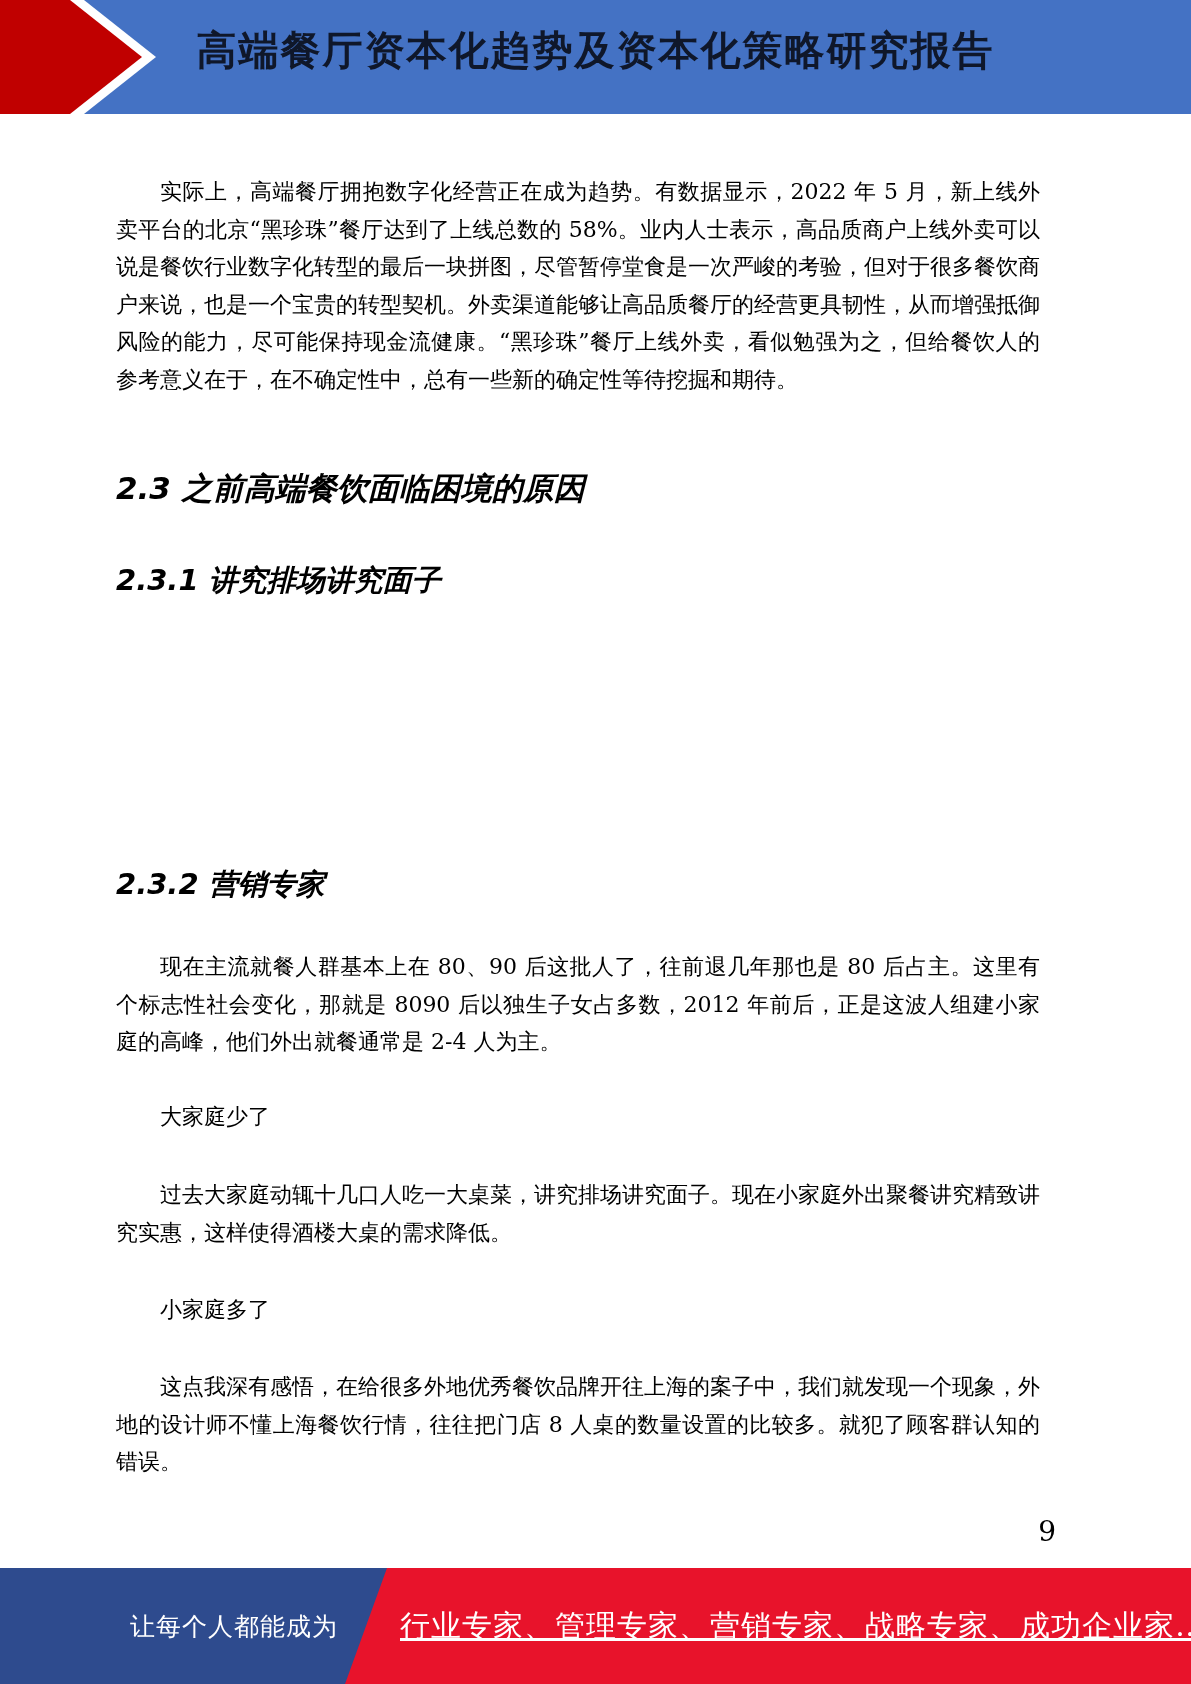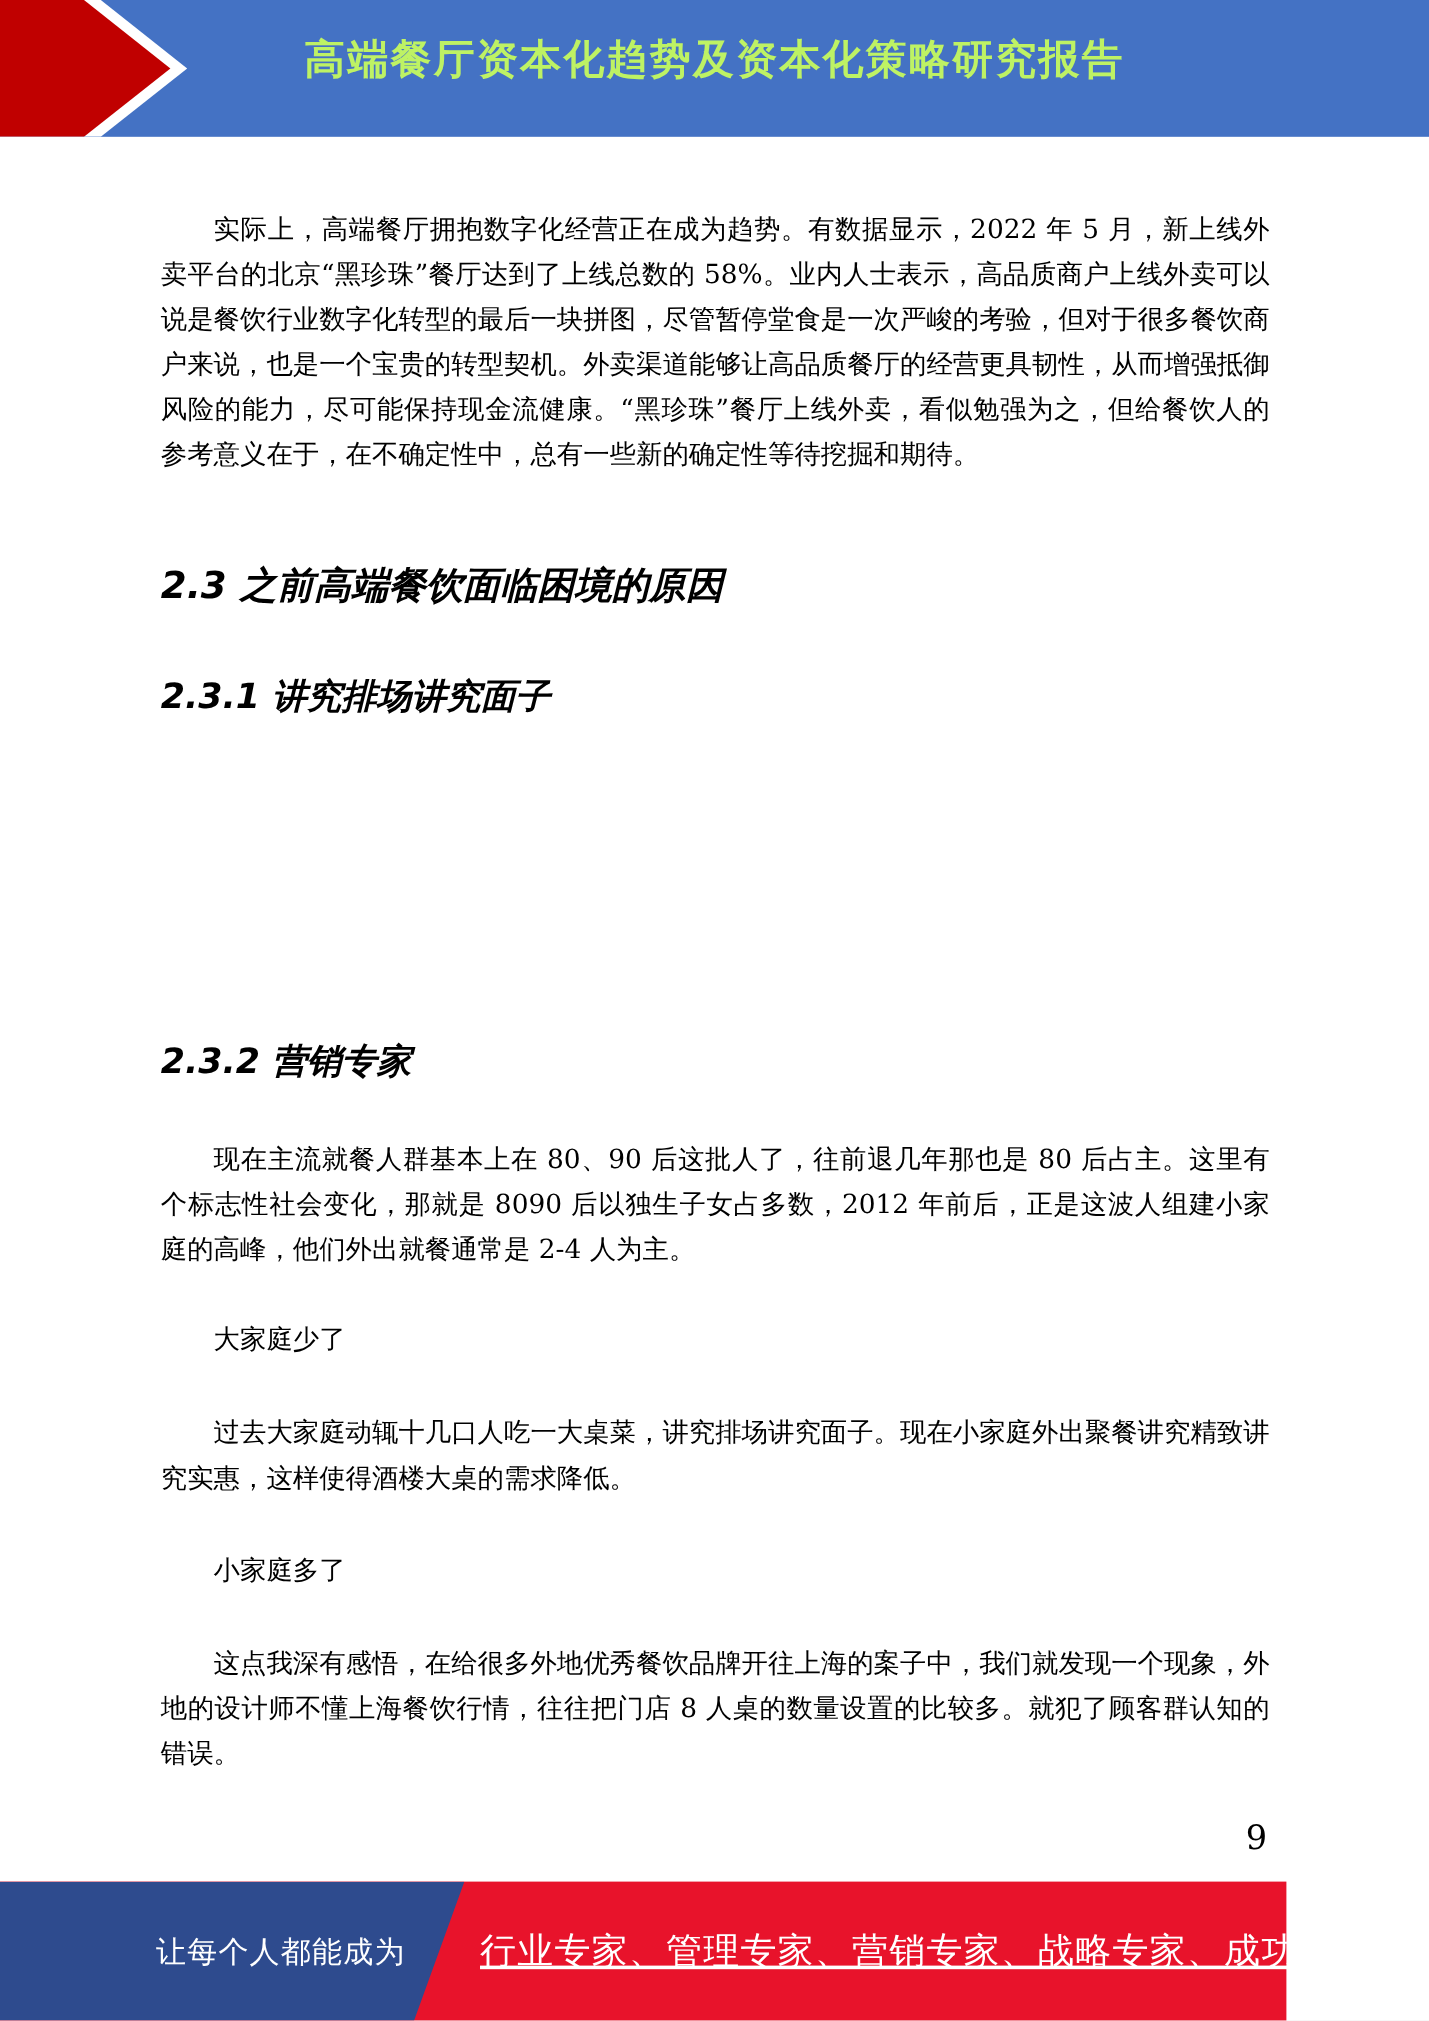--- a/index.html
+++ b/index.html
@@ -28,32 +28,32 @@
   }
   .header-title {
     position: absolute;
     top: 0; left: 0;
     width: 100%; height: 100%;
     display: flex;
     align-items: center;
     justify-content: center;
     padding-bottom: 14px;
     box-sizing: border-box;
-    color: #bef264;
+    color: #0f172a;
     font-family: "DejaVu Sans", "Liberation Sans", sans-serif;
     font-weight: bold;
-    font-size: 34px;
+    font-size: 40px;
     letter-spacing: 2px;
     white-space: nowrap;
   }
 
   
   .content {
     position: absolute;
-    top: 0; left: 134px;
+    top: 0; left: 116px;
     width: 924px; height: 100%;
   }
   .para {
     position: absolute;
     left: 0; width: 924px;
     font-size: 22px;
     line-height: 37.5px;
     text-align: justify;
     text-indent: 2em;
     margin: 0;
@@ -76,21 +76,21 @@
     right: 135px;
     font-size: 28px;
     line-height: 32px;
     font-family: "DejaVu Serif", "Liberation Serif", serif;
   }
 
   
   .footer {
     position: absolute;
     left: 0; bottom: 0;
-    width: 1072px; height: 116px;
+    width: 1191px; height: 116px;
     background: var(--footer-red, #E8132B);
   }
   .footer-blue-wedge {
     position: absolute;
     top: 0; left: 0;
     width: 420px; height: 116px;
     background: var(--footer-blue, #2E4B8E);
     clip-path: polygon(0 0, 387px 0, 345px 100%, 0 100%);
   }
   .footer-left {

